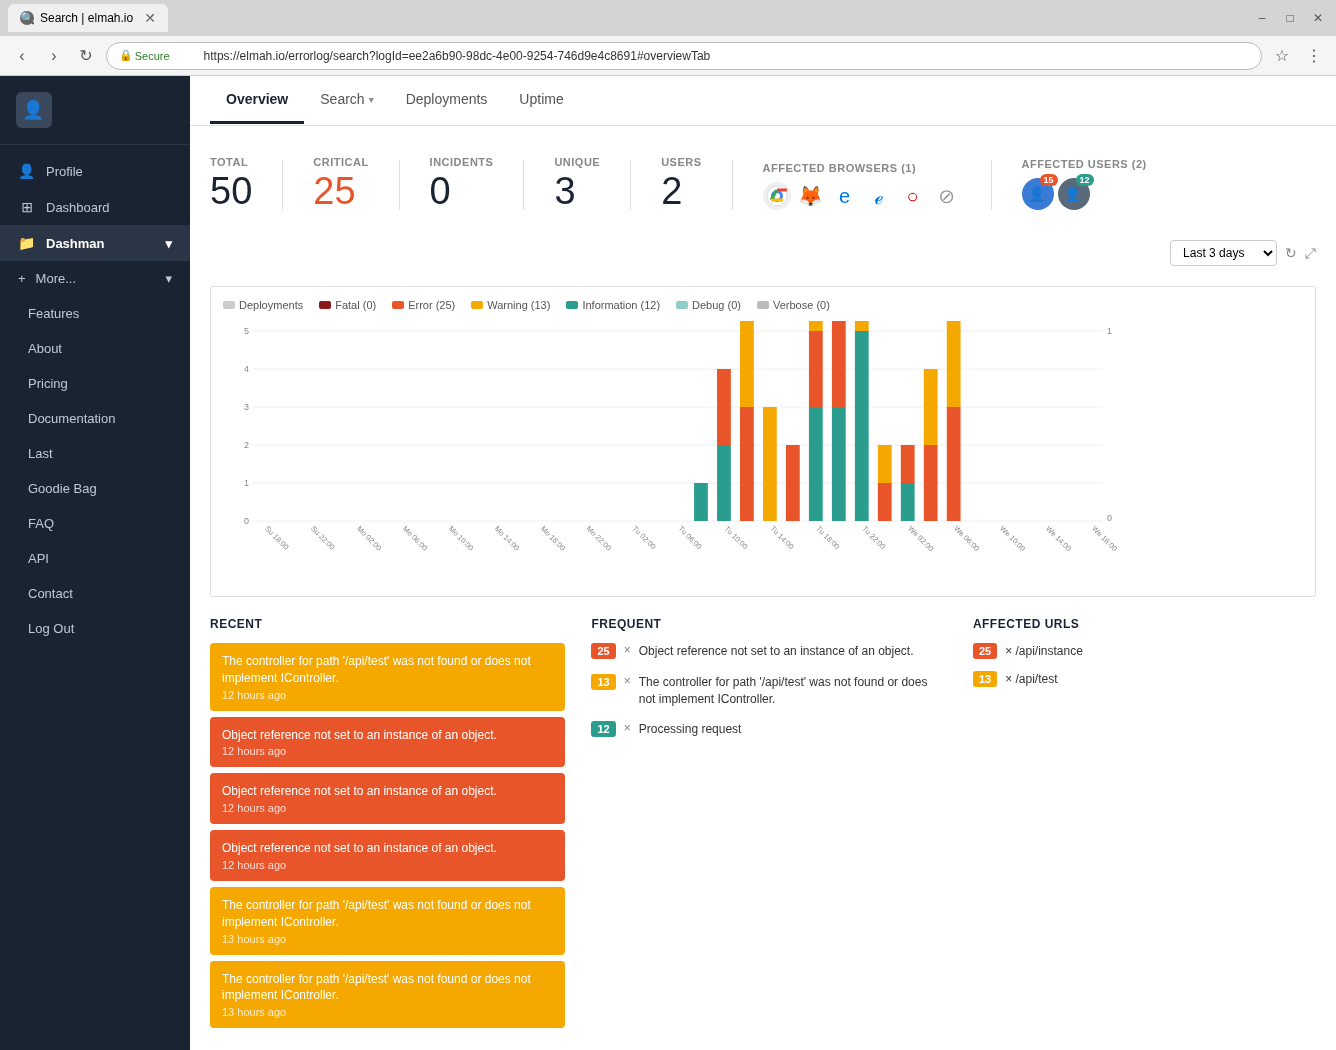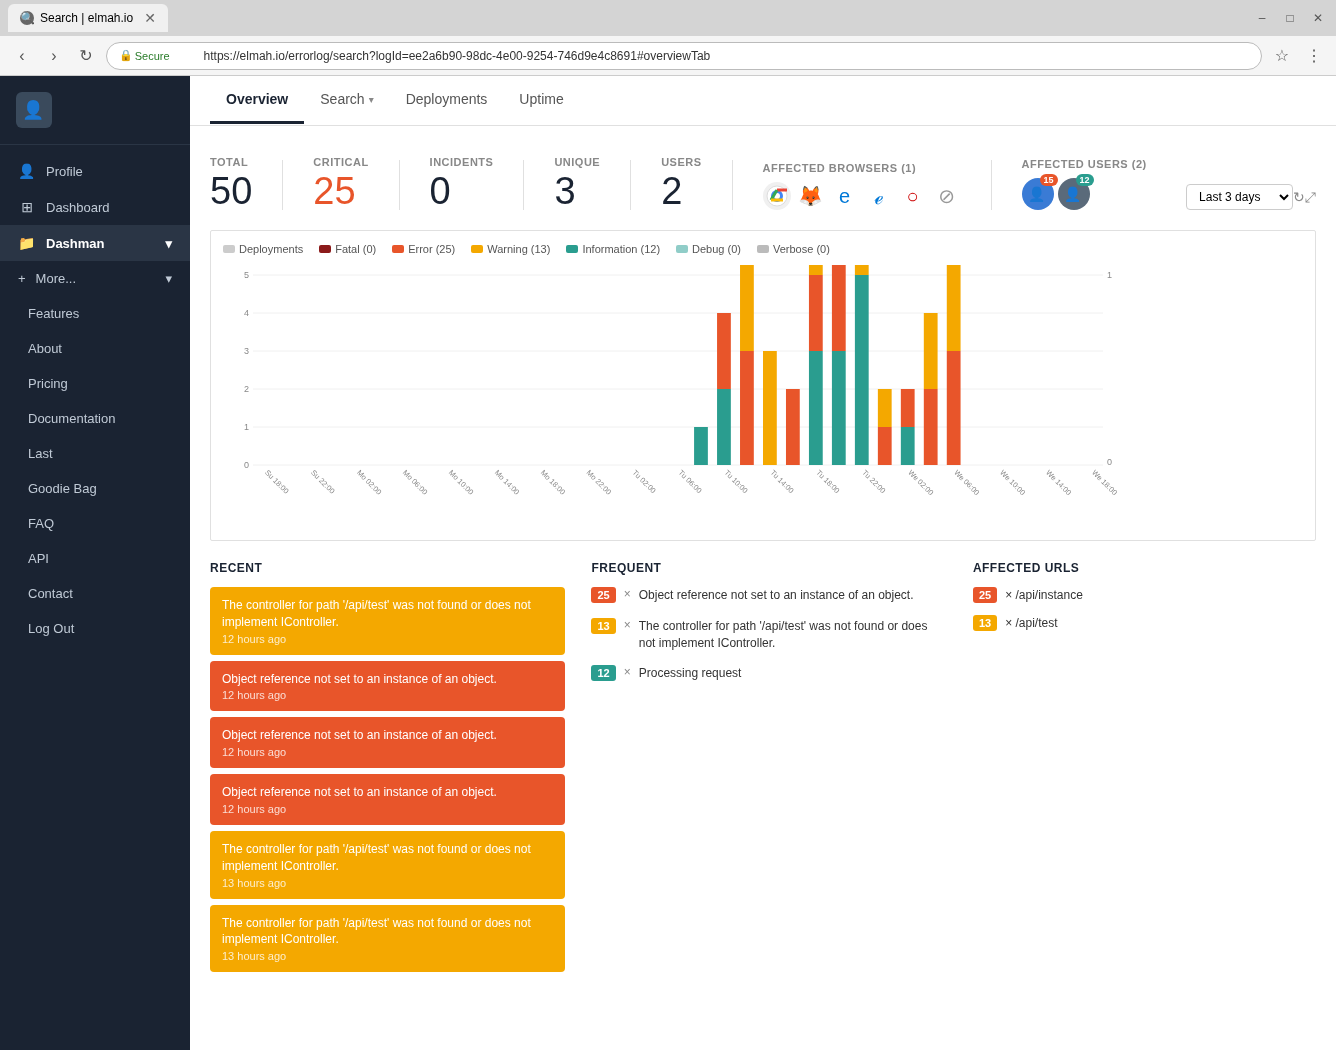--- a/index.html
+++ b/index.html
@@ -54,21 +54,21 @@
     .stat-divider { width: 1px; height: 50px; background: #e0e0e0; }
     .affected-browsers { display: flex; flex-direction: column; }
     .affected-label { font-size: 11px; font-weight: 700; color: #888; letter-spacing: 0.5px; margin-bottom: 8px; margin-top: 12px; }
     .browser-icons { display: flex; gap: 6px; align-items: center; }
     .browser-icon { width: 28px; height: 28px; border-radius: 50%; display: flex; align-items: center; justify-content: center; font-size: 16px; }
     .affected-users-section { display: flex; flex-direction: column; }
     .user-avatars { display: flex; gap: 4px; }
     .user-avatar { width: 32px; height: 32px; border-radius: 50%; background: #3a4a5c; display: flex; align-items: center; justify-content: center; color: white; font-size: 14px; position: relative; }
     .avatar-badge { position: absolute; top: -4px; right: -4px; background: #e8552a; border-radius: 10px; font-size: 9px; color: white; padding: 1px 4px; font-weight: bold; }
     .avatar-badge.teal { background: #2a9d8f; }
-    .date-filter { margin-left: auto; display: flex; align-items: center; gap: 0; }
+    .date-filter { margin-left: auto; display: flex; align-items: center; gap: 8px; }
     .date-select { padding: 4px 8px; border: 1px solid #ccc; border-radius: 4px; font-size: 12px; background: white; }
     .action-icon { color: #888; cursor: pointer; font-size: 14px; }
 
     
     .chart-container { border: 1px solid #e0e0e0; padding: 12px; margin-bottom: 20px; border-radius: 2px; }
     .chart-legend { display: flex; gap: 16px; margin-bottom: 10px; flex-wrap: wrap; }
     .legend-item { display: flex; align-items: center; gap: 4px; font-size: 11px; color: #555; }
     .legend-dot { width: 12px; height: 8px; border-radius: 2px; }
     .legend-dot.deploy { background: #ccc; }
     .legend-dot.fatal { background: #8b1a1a; }

